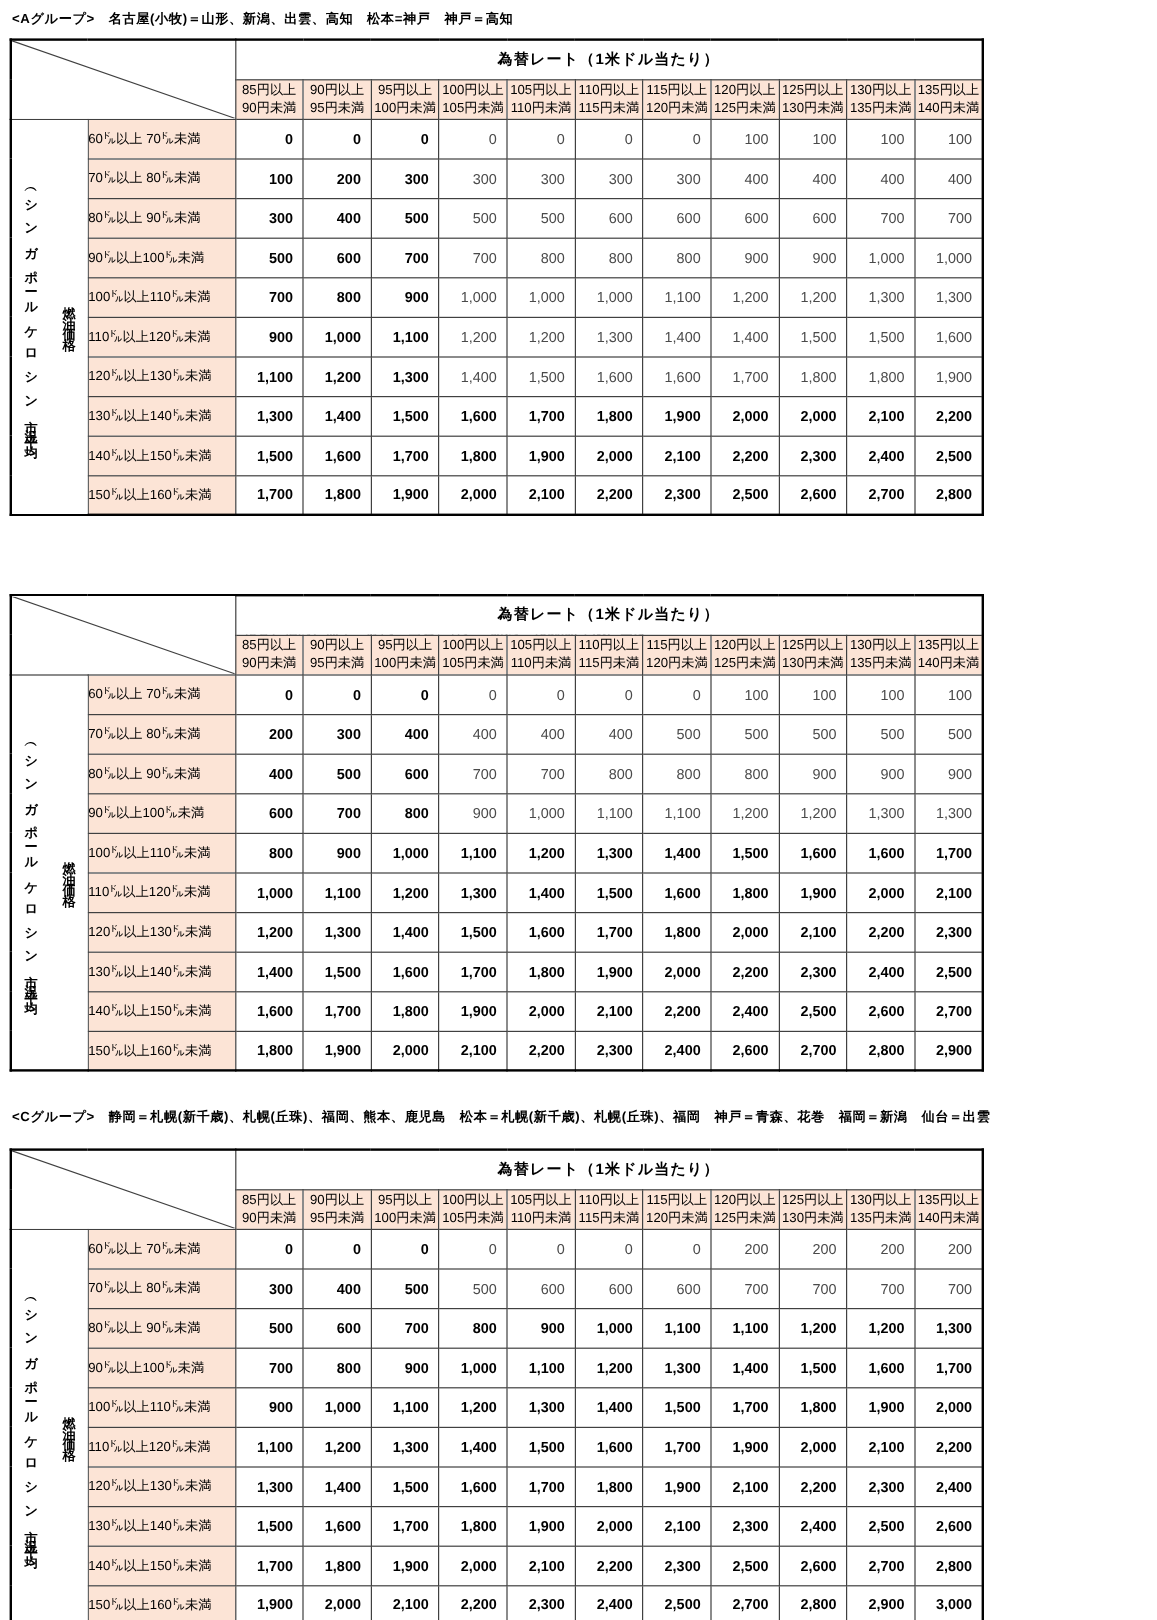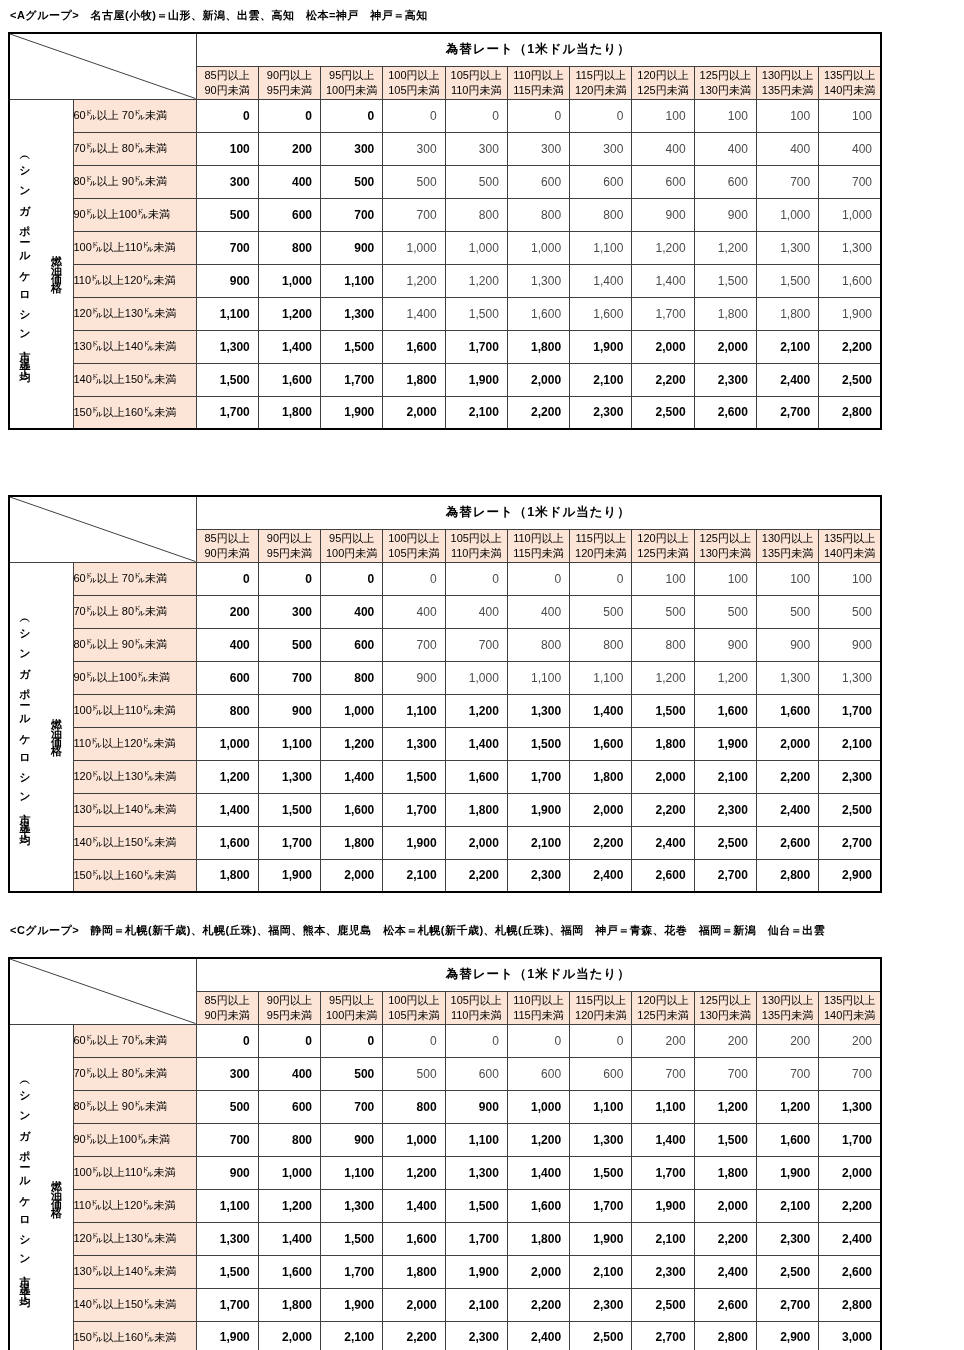--- a/index.html
+++ b/index.html
@@ -6,21 +6,21 @@
   body{
     width:964px;height:1350px;position:relative;background:#ffffff;
     font-family:"Liberation Sans","DejaVu Sans",sans-serif;color:#000;
     overflow:hidden;
   }
   .grp-title{
     position:absolute;left:10px;font-size:11px;font-weight:bold;
     white-space:pre;letter-spacing:0.5px;
   }
   .fs-table{
-    position:absolute;left:8px;width:874px;
+    position:absolute;left:8px;width:812px;
     border-collapse:collapse;table-layout:fixed;
     border:2px solid #000;
   }
   .fs-table td{border:1px solid #404040;padding:0;overflow:hidden;}
   tr.h1{height:30px;}
   tr.h2{height:33px;}
   .fs-table tbody tr{height:33px;}
   td.corner{position:relative;background:#fff;}
   td.corner svg{position:absolute;left:0;top:0;width:100%;height:100%;display:block;}
   td.exhdr{

